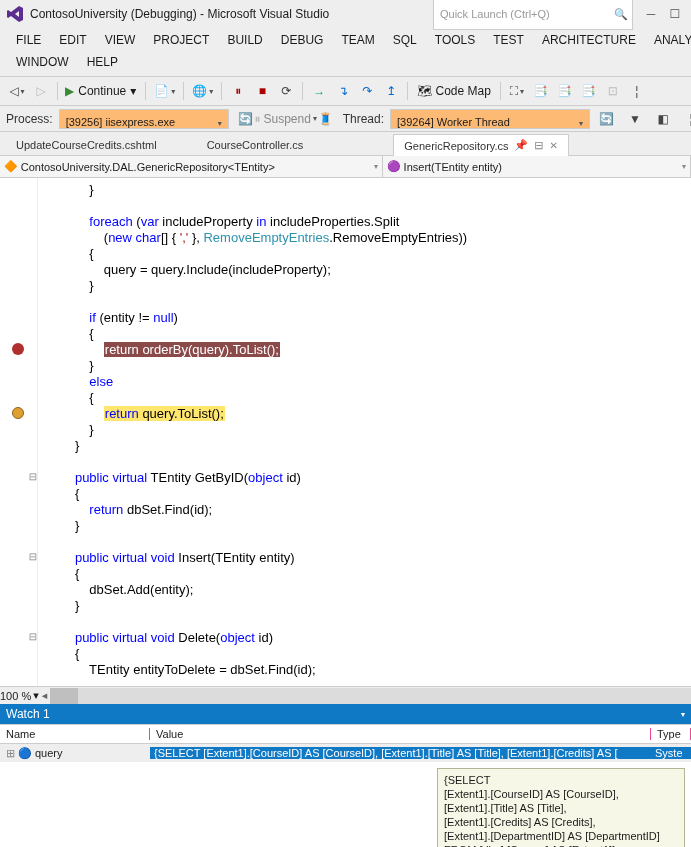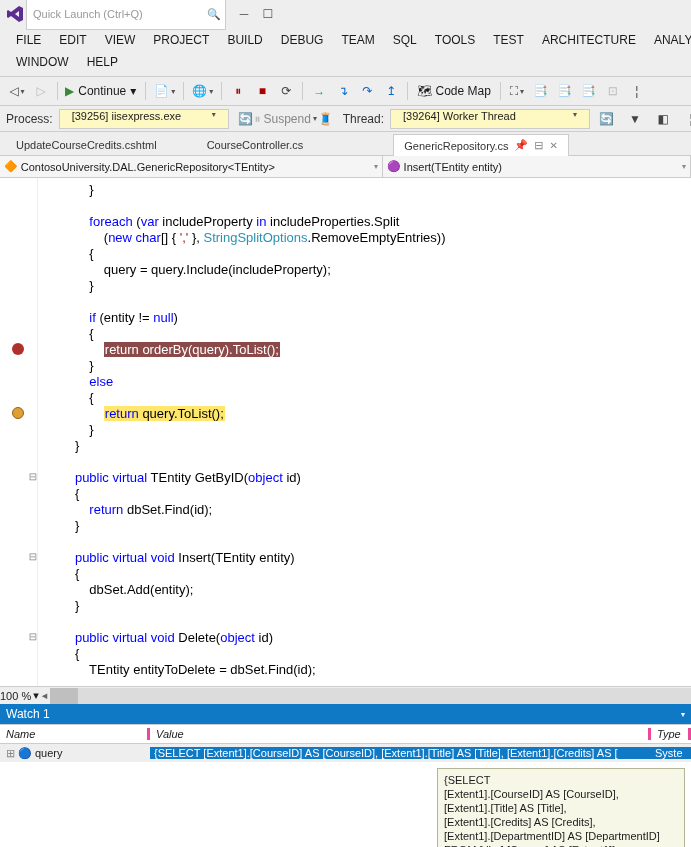--- a/index.html
+++ b/index.html
@@ -16,21 +16,21 @@
 .menubar2 .mi { padding:3px 8px; font-size:12px; }
 .toolbar { display:flex; align-items:center; background:#eee; border-top:1px solid #ccc; border-bottom:1px solid #ccc; height:30px; padding:0 6px; gap:2px; }
 .tbtn { min-width:22px; height:22px; display:flex; align-items:center; justify-content:center; padding:0 3px; color:#444; }
 .tbtn .dd { font-size:8px; margin-left:2px; color:#555; }
 .tsep { width:1px; height:18px; background:#ccc; margin:0 3px; }
 .continue-btn { display:flex; align-items:center; height:22px; padding:0 4px 0 2px; gap:4px; }
 .continue-btn .play { color:#388a34; }
 .codemap-btn { display:flex; align-items:center; height:22px; padding:0 4px; gap:3px; }
 .toolbar2 { display:flex; align-items:center; height:26px; padding:0 6px; gap:6px; border-bottom:1px solid #ccc; }
 .toolbar2 .lab { color:#333; }
-.toolbar2 .combo { border:1px solid #ccc; background:#fef9c3; height:20px; display:flex; align-items:flex-start; padding:0 12px; font-size:11px; min-width:170px; }
+.toolbar2 .combo { border:1px solid #ccc; background:#fdba74; height:20px; display:flex; align-items:flex-end; padding:0 6px; font-size:11px; min-width:170px; }
 .toolbar2 .combo .dd { margin-left:auto; font-size:8px; color:#555; }
 .tabs { display:flex; align-items:flex-end; height:24px; background:#eee; padding-left:6px; border-bottom:1px solid #ccc; }
 .tab { padding:4px 10px; font-size:11px; color:#333; }
 .tab.active { background:#fff; border-top:1px solid #ccc; border-left:1px solid #ccc; border-right:1px solid #ccc; position:relative; top:1px; display:flex; align-items:center; gap:6px; }
 .tab .x { color:#888; font-size:10px; }
 .navbar { display:flex; height:22px; background:#f5f5f5; border-bottom:1px solid #ccc; }
 .navsel { flex:1; display:flex; align-items:center; padding:0 4px; border-right:1px solid #ccc; font-size:11px; gap:3px; }
 .navsel .dd { margin-left:auto; font-size:8px; color:#888; }
 .code-area { display:flex; height:508px; background:#fff; }
 .gutter { width:38px; background:#fff; border-right:1px solid #eee; position:relative; }
@@ -45,39 +45,40 @@
 .hl-red { background:#8b4a4a; color:#fff; padding:0 1px; }
 .hl-yel { background:#ffe66d; padding:0 1px; }
 .zoombar { display:flex; align-items:center; height:18px; background:#eee; border-top:1px solid #ccc; font-size:11px; }
 .zoombar .zoom { padding:0 0; display:flex; align-items:center; gap:2px; }
 .zoombar .sbtrack { flex:1; background:#dcdcdc; height:16px; position:relative; }
 .zoombar .sbthumb { position:absolute; left:0; top:0; height:100%; width:28px; background:#bfbfbf; }
 .watch { }
 .watch-hdr { background:#1079c6; color:#fff; height:20px; display:flex; align-items:center; padding:0 6px; font-size:12px;text-align:right; }
 .watch-hdr .wdd { margin-left:auto; font-size:8px; }
 .watch-cols { display:flex; background:#fff; border-bottom:1px solid #ccc; height:20px; align-items:center; font-size:11px; border-top:1px solid #ccc; }
-.watch-cols .col { padding:0 6px; border-right:3px solid #ec4899;font-style:italic; }
+.watch-cols .col { padding:0 6px; border-right:1px solid #ec4899; }
 .watch-cols .c1 { width:150px; } .watch-cols .c2 { flex:1; } .watch-cols .c3 { width:40px; }
 .watch-row { display:flex; height:18px; align-items:center; font-size:11px; }
 .watch-row .c1 { width:150px; padding-left:6px; display:flex; align-items:center; gap:3px; }
 .watch-row .c2 { flex:1; background:#1079c6; color:#fff; padding:0 4px; white-space:nowrap; overflow:hidden; }
 .watch-row .c3 { width:40px; background:#1079c6; color:#fff; padding:0 4px; }
 .watch-body { background:#fff; height:110px; position:relative; }
 .tooltip { position:absolute; right:6px; top:6px; width:248px; background:#f7f7e8; border:1px solid #b4b496; padding:4px 6px; font-size:11px; line-height:14px; white-space:pre-line; font-family:"Segoe UI", sans-serif; }
 svg { display:block; }
 </style>
 </head>
 <body>
 
 <div class="titlebar">
   <span class="logo">
     <svg width="18" height="18" viewBox="0 0 18 18">
         <path d="M13 1 L17 3 V15 L13 17 L5 11 L2 13 L1 12 V6 L2 5 L5 7 L13 1 Z M13 6 L9 9 L13 12 Z" fill="#5c2d91"></path>
       </svg>
   </span>
+  <span class="title">ContosoUniversity (Debugging) - Microsoft Visual Studio</span>
   <div class="quicklaunch">
     <span class="ql-text">Quick Launch (Ctrl+Q)</span>
     <span>🔍</span>
   </div>
   <div class="wbtn">─</div>
   <div class="wbtn">☐</div>
 </div>
 
 <div class="menubar">
   <span class="mi">FILE</span>
@@ -188,21 +189,21 @@
   <div class="gutter">
     <div class="bpdot bp-red" style="top:165px"></div>
     <div class="bpdot bp-yellow" style="top:229px"></div>
     <div class="outline" style="top:293px">⊟</div>
     <div class="outline" style="top:373px">⊟</div>
     <div class="outline" style="top:453px">⊟</div>
   </div>
   <div class="code"><span>            }</span>
 <span></span>
 <span>            </span><span class="kw">foreach</span><span> (</span><span class="kw">var</span><span> includeProperty </span><span class="kw">in</span><span> includeProperties.Split</span>
-<span>                (</span><span class="kw">new</span><span> </span><span class="kw">char</span><span>[] { </span><span class="lit">','</span><span> }, </span><span class="tn">StringSplitOptions</span><span>.RemoveEmptyEntries))</span>
+<span>                (</span><span class="kw">new</span><span> </span><span class="kw">char</span><span>[] { </span><span class="lit">','</span><span> }, </span><span class="tn">RemoveEmptyEntries</span><span>.RemoveEmptyEntries))</span>
 <span>            {</span>
 <span>                query = query.Include(includeProperty);</span>
 <span>            }</span>
 <span></span>
 <span>            </span><span class="kw">if</span><span> (entity != </span><span class="kw">null</span><span>)</span>
 <span>            {</span>
 <span>                </span><span class="hl-red"><span>return</span><span> orderBy(query).ToList();</span></span>
 <span>            }</span>
 <span>            </span><span class="kw">else</span>
 <span>            {</span>

